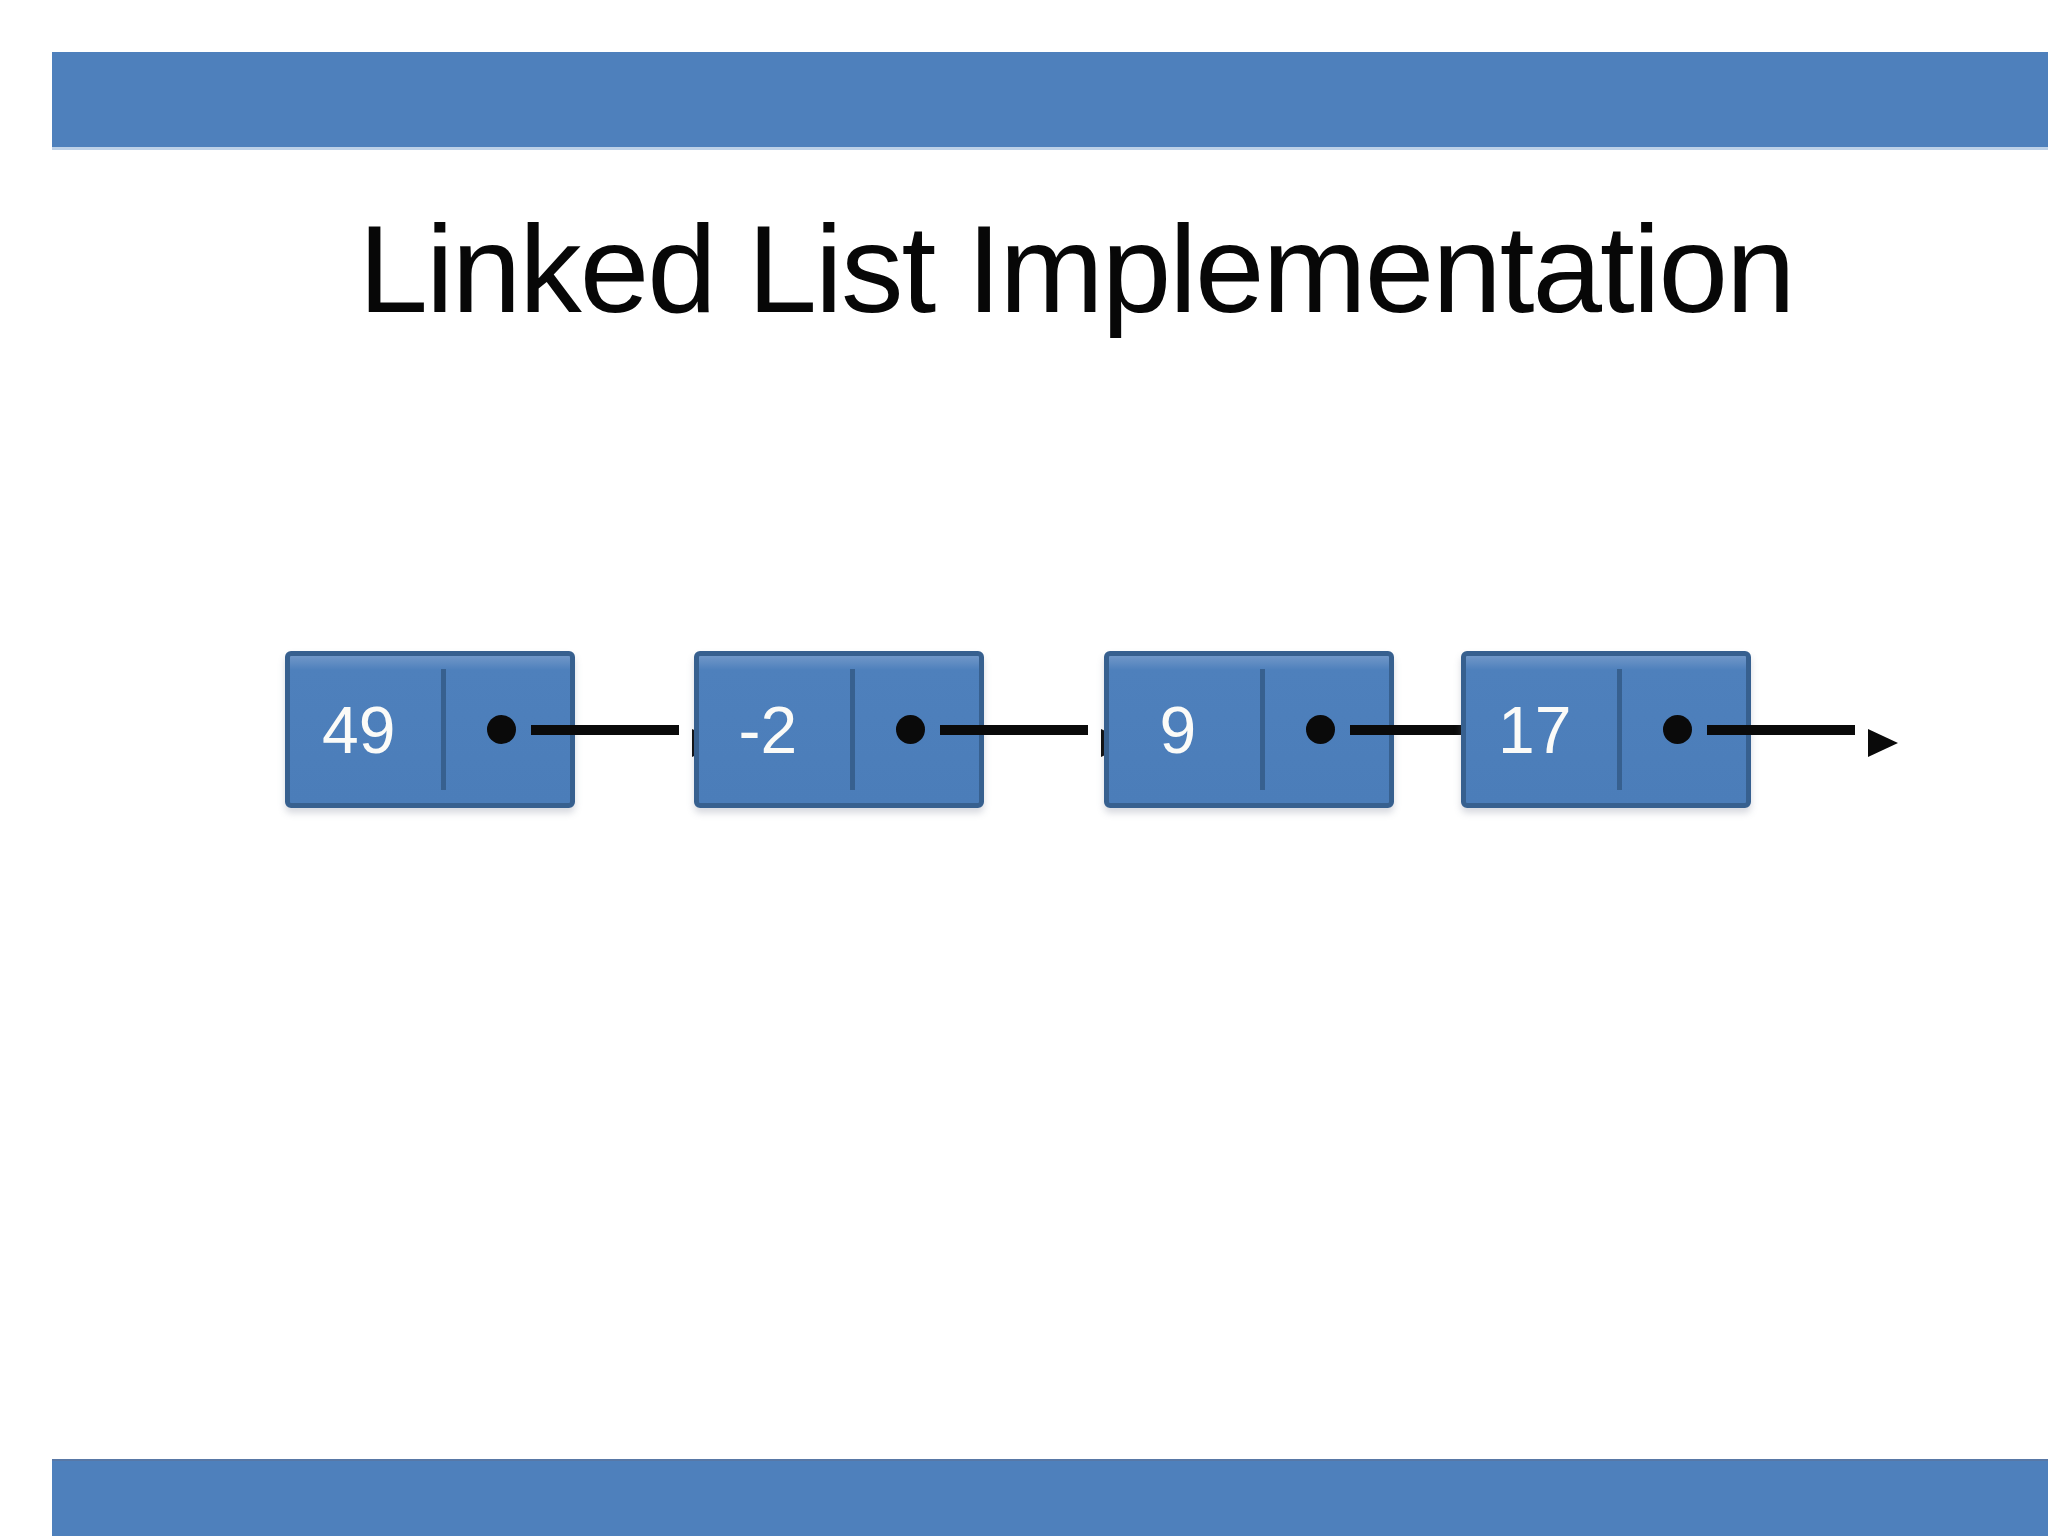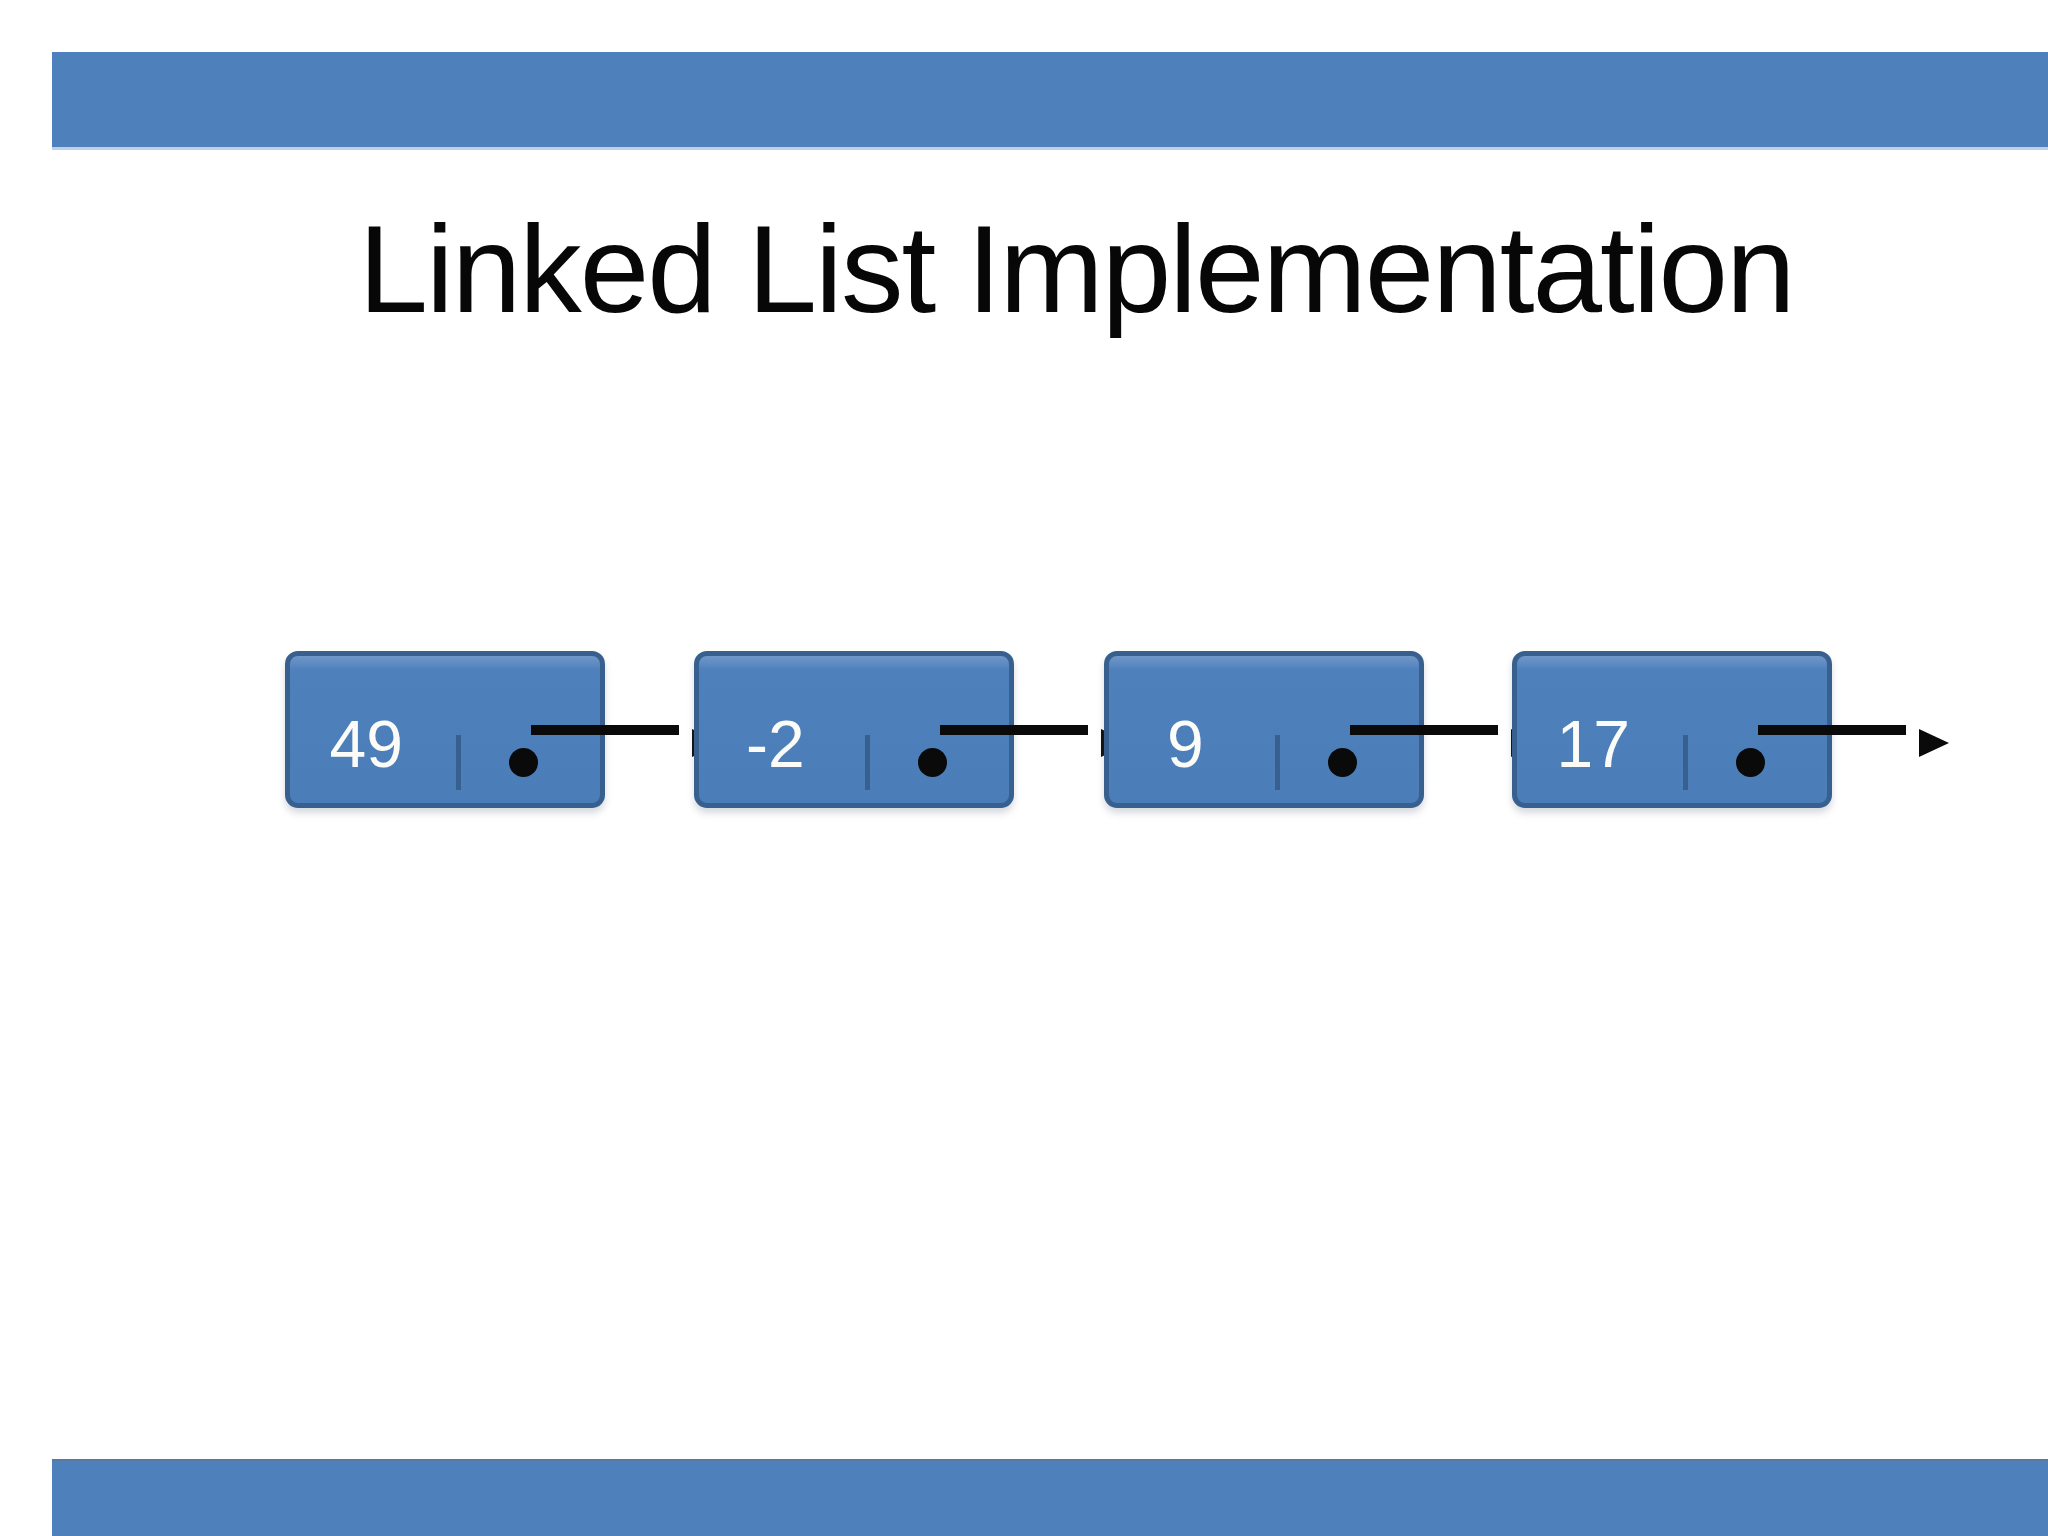--- a/index.html
+++ b/index.html
@@ -50,36 +50,35 @@
 
   
   .diagram {
     position: absolute;
     top: 0; left: 0;
     width: 100%; height: 100%;
   }
   .node {
     position: absolute;
     top: 586px;
-    width: 320px;
+    width: 290px;
     height: 157px;
     border: 5px solid var(--node-border, #37608f);
-    border-radius: 13px;
+    border-radius: 6px;
     background: linear-gradient(to bottom,
                 #7097c8 0px,
                 var(--bar-color, #4e80bc) 14px,
                 var(--node-fill, #4b7db9) 100%);
     display: flex;
     box-shadow: 0 5px 7px rgba(110,120,140,0.28);
-    align-items: flex-end;
   }
   .node:nth-child(1) { left: 220px; }
   .node:nth-child(2) { left: 629px; }
   .node:nth-child(3) { left: 1039px; }
-  .node:nth-child(4) { left: 1447px; }
+  .node:nth-child(4) { left: 1396px; }
 
   .cell {
     flex: 1 1 0;
     display: flex;
     align-items: center;
     justify-content: center;
   }
   .cell.ptr { border-left: 5px solid var(--node-border, #37608f); }
 
   .value {

